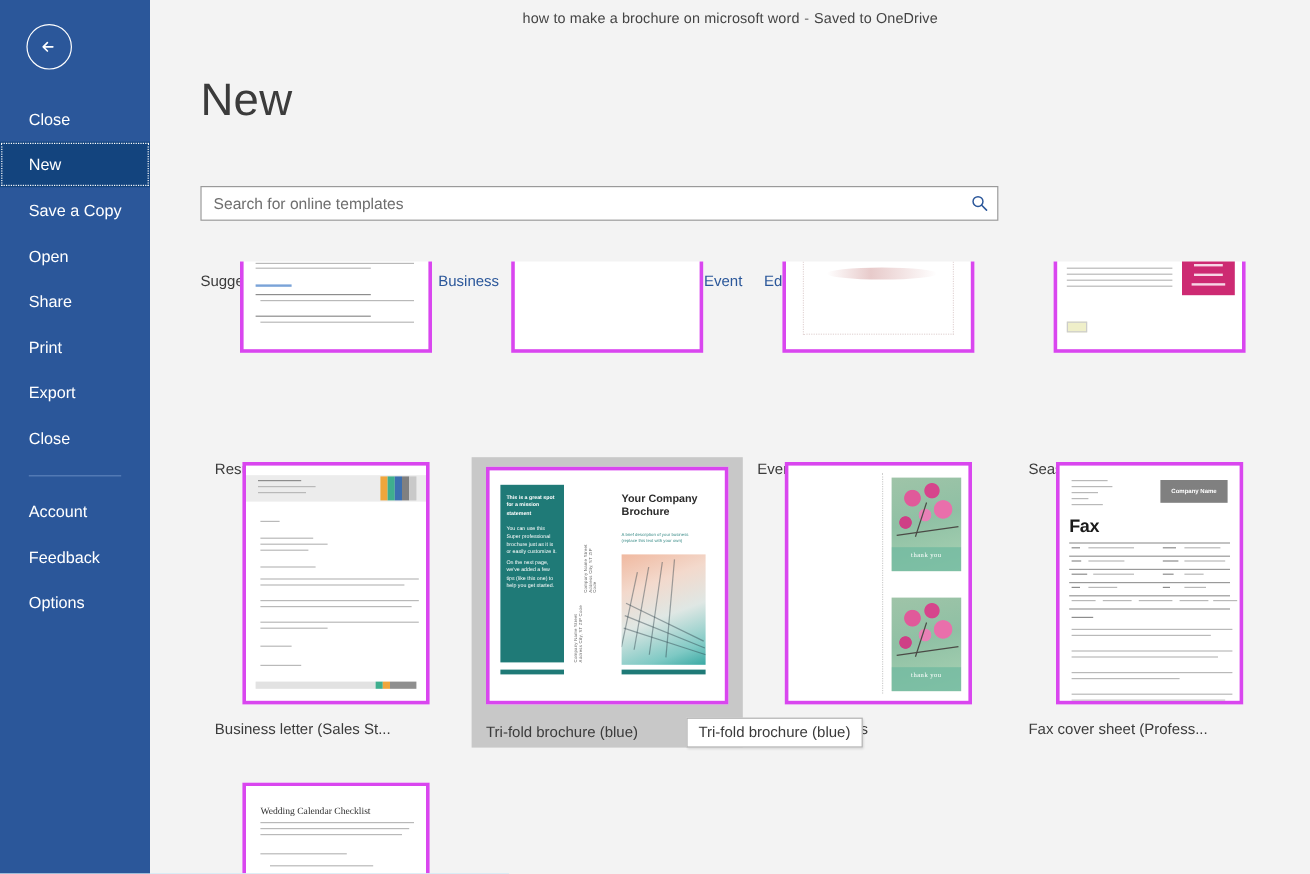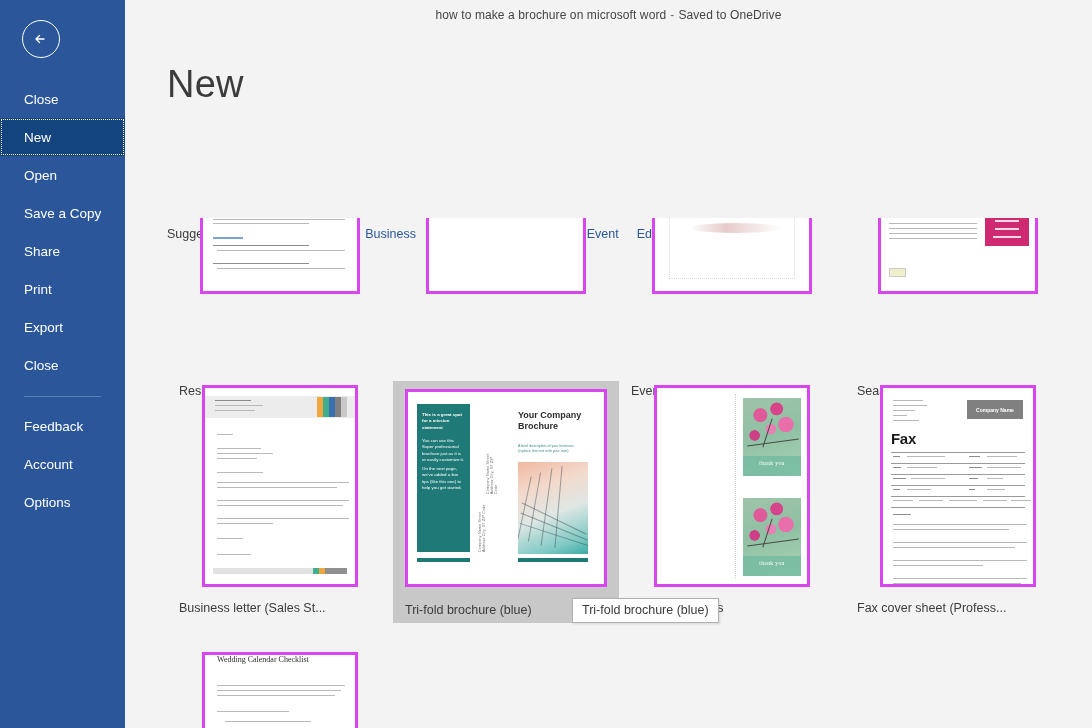--- a/index.html
+++ b/index.html
@@ -333,21 +333,21 @@
     display:flex; align-items:center; justify-content:center;
   }
   .fax-addr { position:absolute; left:10px; top:12px; }
   .fax-tbl { position:absolute; left:8px; top:64px; right:8px; }
   .fax-tbl .rowline {
     position:absolute; left:0; right:0; height:.8px; background:#9a9a9a;
   }
 
   
   .wc-title {
-    position:absolute; left:12px; top:0;
+    position:absolute; left:12px; top:16px;
     font-family:"Liberation Serif", serif;
     font-size:8px; color:#2f2f2f;
   }
 </style>
 </head>
 <body>
 
 <div id="app">
 
   <div class="titlebar">
@@ -365,56 +365,67 @@
     </div>
 
     <div class="rail-list">
       <div class="rail-item">
           <span>Close</span>
         </div>
       <div class="rail-item selected">
           <span>New</span>
         </div>
       <div class="rail-item">
+          <span>Save a Copy</span>
+        </div>
+      <div class="rail-item">
           <span>Open</span>
         </div>
       <div class="rail-item">
-          <span>Save a Copy</span>
-        </div>
-      <div class="rail-item">
           <span>Share</span>
         </div>
       <div class="rail-item">
           <span>Print</span>
         </div>
       <div class="rail-item">
           <span>Export</span>
         </div>
       <div class="rail-item">
           <span>Close</span>
         </div>
 
       <div class="rail-divider"></div>
 
       <div class="rail-item">
+          <span>Account</span>
+        </div>
+      <div class="rail-item">
           <span>Feedback</span>
-        </div>
-      <div class="rail-item">
-          <span>Account</span>
         </div>
       <div class="rail-item">
           <span>Options</span>
         </div>
     </div>
   </div>
 
   <div class="content">
 
     <div class="page-title">New</div>
 
+    <div class="search-row">
+      <div class="search-box">
+        <input class="search-input" type="text" placeholder="Search for online templates" style="">
+        <button class="search-btn">
+          <svg width="15" height="15" viewBox="0 0 16 16">
+            <circle cx="6.4" cy="6.4" r="4.4" fill="none" stroke="#2b579a" stroke-width="1.3"></circle>
+            <path d="M9.7 9.7 L14 14" stroke="#2b579a" stroke-width="1.4" stroke-linecap="round"></path>
+          </svg>
+        </button>
+      </div>
+    </div>
 
     <div class="suggested-row">
       <span class="suggested-label">Suggested searches:</span>
       <a class="suggested-link">Business</a>
       <a class="suggested-link">Business</a>
       <a class="suggested-link">Personal</a>
       <a class="suggested-link">Design Sets</a>
       <a class="suggested-link">Event</a>
       <a class="suggested-link">Education</a>
       <a class="suggested-link">Cards</a>

